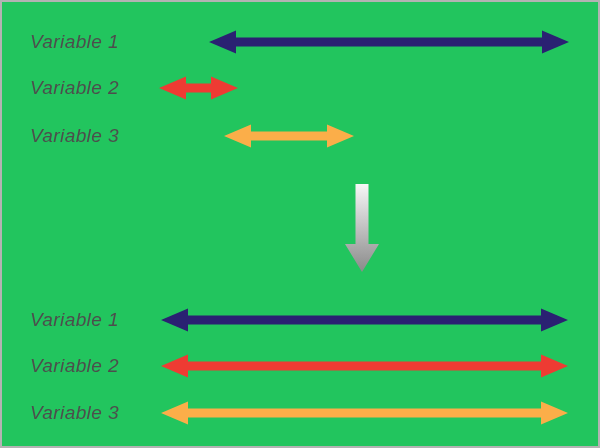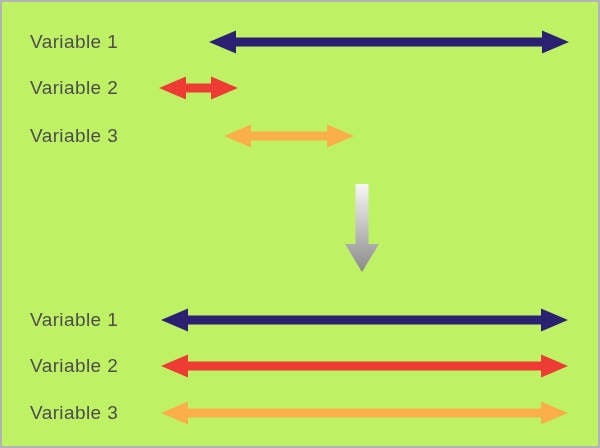--- a/index.html
+++ b/index.html
@@ -28,21 +28,21 @@
     user-select: none;
   }
   svg.dbl-arrow, svg.transform-arrow {
     position: absolute;
     display: block;
   }
 </style>
 </head>
 <body>
 
-<div class="frame" style="background: #bef264; border-color: rgb(179, 179, 179);">
+<div class="frame" style="background: #22c55e; border-color: rgb(179, 179, 179); font-style: italic;">
 
   <div>
     <div class="var-label" style="left: 28px; top: 26px; color: rgb(77, 77, 77);">Variable 1</div>
     <svg class="dbl-arrow" xmlns="http://www.w3.org/2000/svg" width="360" height="24" style="left: 207px; top: 28px;">
         <polygon points="0,12 27,0.5 27,7.5 333,7.5 333,0.5 360,12 333,23.5 333,16.5 27,16.5 27,23.5" fill="#2a2172"></polygon>
       </svg>
 
     <div class="var-label" style="left: 28px; top: 72px; color: rgb(77, 77, 77);">Variable 2</div>
     <svg class="dbl-arrow" xmlns="http://www.w3.org/2000/svg" width="79" height="24" style="left: 157px; top: 74px;">
         <polygon points="0,12 27,0.5 27,7.5 52,7.5 52,0.5 79,12 52,23.5 52,16.5 27,16.5 27,23.5" fill="#ee3b33"></polygon>

